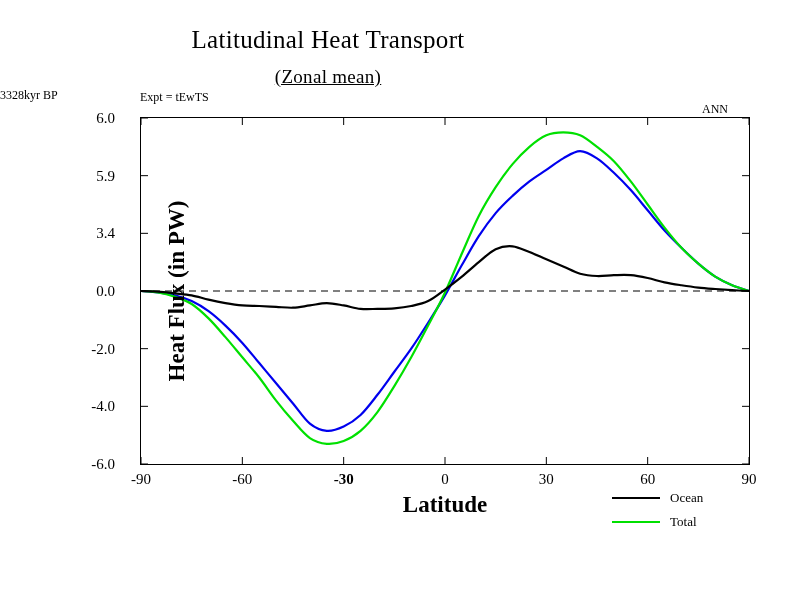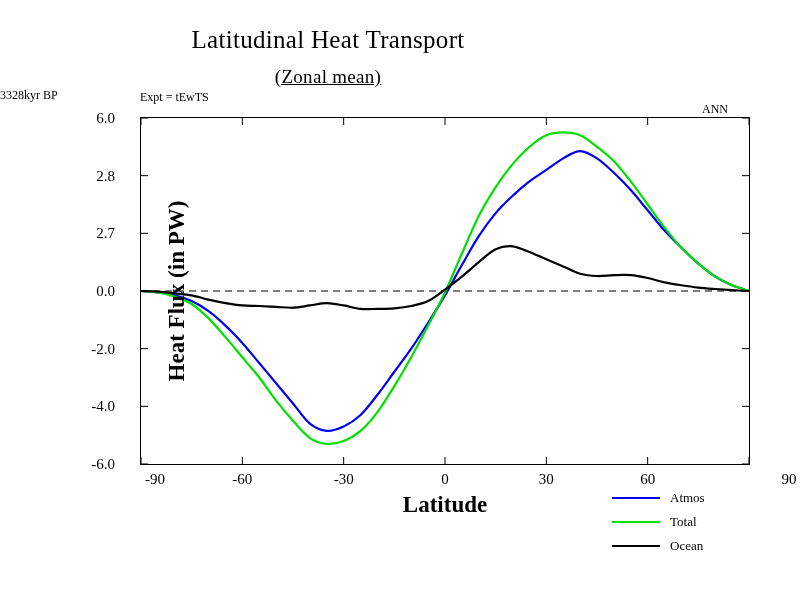--- a/index.html
+++ b/index.html
@@ -121,32 +121,32 @@
   <div class="hdr" id="hdr-mid">3328kyr BP</div>
   <div class="hdr" id="hdr-right">ANN</div>
 
   <div id="plot">
     <div class="ylabel">Heat Flux (in PW)</div>
     <div id="ytick-holder">
         <div class="ytick" style="top: 346px;">-6.0</div>
         <div class="ytick" style="top: 288.333px;">-4.0</div>
         <div class="ytick" style="top: 230.667px;">-2.0</div>
         <div class="ytick" style="top: 173px;">0.0</div>
-        <div class="ytick" style="top: 115.333px;">2.7</div>
-        <div class="ytick" style="top: 57.6667px;">2.8</div>
+        <div class="ytick" style="top: 115.333px;">3.4</div>
+        <div class="ytick" style="top: 57.6667px;">5.9</div>
         <div class="ytick" style="top: 0px;">6.0</div>
       </div>
     <div id="xtick-holder">
-        <div class="xtick" style="left: 14px; font-family: Liberation Serif, serif;">-90</div>
+        <div class="xtick" style="left: 0px; font-family: Liberation Serif, serif;">-90</div>
         <div class="xtick" style="left: 101.333px;">-60</div>
-        <div class="xtick" style="left: 202.667px;">-30</div>
+        <div class="xtick" style="left: 202.667px; font-weight: bold;">-30</div>
         <div class="xtick" style="left: 304px;">0</div>
         <div class="xtick" style="left: 405.333px;">30</div>
         <div class="xtick" style="left: 506.667px;">60</div>
-        <div class="xtick" style="left: 608px; margin-left: 40px;">90</div>
+        <div class="xtick" style="left: 608px;">90</div>
       </div>
     <svg id="plot-svg" width="608" height="346" viewBox="0 0 608 346" preserveAspectRatio="none">
         <line x1="0" x2="0" y1="346" y2="339" stroke="#000" stroke-width="1"></line>
         <line x1="0" x2="0" y1="0" y2="7" stroke="#000" stroke-width="1"></line>
         <line x1="101.33333333333333" x2="101.33333333333333" y1="346" y2="339" stroke="#000" stroke-width="1"></line>
         <line x1="101.33333333333333" x2="101.33333333333333" y1="0" y2="7" stroke="#000" stroke-width="1"></line>
         <line x1="202.66666666666666" x2="202.66666666666666" y1="346" y2="339" stroke="#000" stroke-width="1"></line>
         <line x1="202.66666666666666" x2="202.66666666666666" y1="0" y2="7" stroke="#000" stroke-width="1"></line>
         <line x1="304" x2="304" y1="346" y2="339" stroke="#000" stroke-width="1"></line>
         <line x1="304" x2="304" y1="0" y2="7" stroke="#000" stroke-width="1"></line>
@@ -174,26 +174,22 @@
         <path d="M 0.00 173.00 C 2.81 173.24, 11.26 173.72, 16.89 174.44 C 22.52 175.16, 28.15 175.88, 33.78 177.33 C 39.41 178.77, 45.04 180.45, 50.67 183.09 C 56.30 185.73, 61.93 189.10, 67.56 193.18 C 73.19 197.27, 78.81 202.31, 84.44 207.60 C 90.07 212.89, 95.70 218.65, 101.33 224.90 C 106.96 231.15, 112.59 238.36, 118.22 245.08 C 123.85 251.81, 129.48 258.54, 135.11 265.27 C 140.74 271.99, 146.37 278.72, 152.00 285.45 C 157.63 292.18, 163.26 301.07, 168.89 305.63 C 174.52 310.20, 180.15 312.36, 185.78 312.84 C 191.41 313.32, 197.04 311.16, 202.67 308.52 C 208.30 305.87, 213.93 302.27, 219.56 296.98 C 225.19 291.70, 230.81 284.01, 236.44 276.80 C 242.07 269.59, 247.70 261.42, 253.33 253.73 C 258.96 246.04, 264.59 238.84, 270.22 230.67 C 275.85 222.50, 281.48 213.61, 287.11 204.72 C 292.74 195.83, 298.37 186.94, 304.00 177.33 C 309.63 167.71, 315.26 156.90, 320.89 147.05 C 326.52 137.20, 332.15 126.87, 337.78 118.22 C 343.41 109.57, 349.04 101.88, 354.67 95.15 C 360.30 88.42, 365.93 83.14, 371.56 77.85 C 377.19 72.56, 382.81 67.76, 388.44 63.43 C 394.07 59.11, 399.70 55.74, 405.33 51.90 C 410.96 48.06, 416.59 43.49, 422.22 40.37 C 427.85 37.24, 433.48 33.16, 439.11 33.16 C 444.74 33.16, 450.37 36.76, 456.00 40.37 C 461.63 43.97, 467.26 49.50, 472.89 54.78 C 478.52 60.07, 484.15 65.84, 489.78 72.08 C 495.41 78.33, 501.04 85.54, 506.67 92.27 C 512.30 98.99, 517.93 106.20, 523.56 112.45 C 529.19 118.70, 534.81 124.22, 540.44 129.75 C 546.07 135.28, 551.70 140.80, 557.33 145.61 C 562.96 150.41, 568.59 154.98, 574.22 158.58 C 579.85 162.19, 585.48 164.83, 591.11 167.23 C 596.74 169.64, 605.19 172.04, 608.00 173.00" fill="none" stroke="#0000ee" stroke-width="2.2" stroke-linejoin="round" stroke-linecap="round"></path>
         <path d="M 0.00 173.00 C 2.81 173.24, 11.26 173.48, 16.89 174.44 C 22.52 175.40, 28.15 176.84, 33.78 178.77 C 39.41 180.69, 45.04 182.37, 50.67 185.98 C 56.30 189.58, 61.93 194.87, 67.56 200.39 C 73.19 205.92, 78.81 212.65, 84.44 219.13 C 90.07 225.62, 95.70 232.59, 101.33 239.32 C 106.96 246.04, 112.59 252.29, 118.22 259.50 C 123.85 266.71, 129.48 275.36, 135.11 282.57 C 140.74 289.77, 146.37 296.50, 152.00 302.75 C 157.63 309.00, 163.26 316.21, 168.89 320.05 C 174.52 323.89, 180.15 325.34, 185.78 325.82 C 191.41 326.30, 197.04 325.10, 202.67 322.93 C 208.30 320.77, 213.93 317.65, 219.56 312.84 C 225.19 308.04, 230.81 301.55, 236.44 294.10 C 242.07 286.65, 247.70 277.28, 253.33 268.15 C 258.96 259.02, 264.59 249.41, 270.22 239.32 C 275.85 229.22, 281.48 218.41, 287.11 207.60 C 292.74 196.79, 298.37 186.46, 304.00 174.44 C 309.63 162.43, 315.26 148.25, 320.89 135.52 C 326.52 122.78, 332.15 109.09, 337.78 98.03 C 343.41 86.98, 349.04 77.85, 354.67 69.20 C 360.30 60.55, 365.93 52.86, 371.56 46.13 C 377.19 39.41, 382.81 33.64, 388.44 28.83 C 394.07 24.03, 399.70 19.70, 405.33 17.30 C 410.96 14.90, 416.59 14.42, 422.22 14.42 C 427.85 14.42, 433.48 14.90, 439.11 17.30 C 444.74 19.70, 450.37 24.51, 456.00 28.83 C 461.63 33.16, 467.26 37.48, 472.89 43.25 C 478.52 49.02, 484.15 56.22, 489.78 63.43 C 495.41 70.64, 501.04 78.81, 506.67 86.50 C 512.30 94.19, 517.93 102.36, 523.56 109.57 C 529.19 116.78, 534.81 123.74, 540.44 129.75 C 546.07 135.76, 551.70 140.80, 557.33 145.61 C 562.96 150.41, 568.59 154.98, 574.22 158.58 C 579.85 162.19, 585.48 164.83, 591.11 167.23 C 596.74 169.64, 605.19 172.04, 608.00 173.00" fill="none" stroke="#00e000" stroke-width="2.2" stroke-linejoin="round" stroke-linecap="round"></path>
         <path d="M 0.00 173.00 C 2.81 173.10, 11.26 173.19, 16.89 173.58 C 22.52 173.96, 28.15 174.68, 33.78 175.31 C 39.41 175.93, 45.04 176.27, 50.67 177.33 C 56.30 178.38, 61.93 180.35, 67.56 181.65 C 73.19 182.95, 78.81 184.15, 84.44 185.11 C 90.07 186.07, 95.70 186.94, 101.33 187.42 C 106.96 187.90, 112.59 187.75, 118.22 187.99 C 123.85 188.23, 129.48 188.57, 135.11 188.86 C 140.74 189.15, 146.37 189.96, 152.00 189.72 C 157.63 189.48, 163.26 188.19, 168.89 187.42 C 174.52 186.65, 180.15 185.11, 185.78 185.11 C 191.41 185.11, 197.04 186.46, 202.67 187.42 C 208.30 188.38, 213.93 190.30, 219.56 190.88 C 225.19 191.45, 230.81 190.97, 236.44 190.88 C 242.07 190.78, 247.70 190.78, 253.33 190.30 C 258.96 189.82, 264.59 189.19, 270.22 187.99 C 275.85 186.79, 281.48 185.83, 287.11 183.09 C 292.74 180.35, 298.37 175.64, 304.00 171.56 C 309.63 167.47, 315.26 163.15, 320.89 158.58 C 326.52 154.02, 332.15 148.73, 337.78 144.17 C 343.41 139.60, 349.04 133.83, 354.67 131.19 C 360.30 128.55, 365.93 127.83, 371.56 128.31 C 377.19 128.79, 382.81 131.91, 388.44 134.08 C 394.07 136.24, 399.70 138.88, 405.33 141.28 C 410.96 143.69, 416.59 146.09, 422.22 148.49 C 427.85 150.89, 433.48 154.11, 439.11 155.70 C 444.74 157.29, 450.37 157.77, 456.00 158.01 C 461.63 158.25, 467.26 157.29, 472.89 157.14 C 478.52 157.00, 484.15 156.66, 489.78 157.14 C 495.41 157.62, 501.04 158.82, 506.67 160.03 C 512.30 161.23, 517.93 163.15, 523.56 164.35 C 529.19 165.55, 534.81 166.37, 540.44 167.23 C 546.07 168.10, 551.70 168.92, 557.33 169.54 C 562.96 170.16, 568.59 170.55, 574.22 170.98 C 579.85 171.41, 585.48 171.80, 591.11 172.13 C 596.74 172.47, 605.19 172.86, 608.00 173.00" fill="none" stroke="#000000" stroke-width="2.2" stroke-linejoin="round" stroke-linecap="round"></path>
       </svg>
   </div>
 
   <div id="xlabel">Latitude</div>
 
   <div id="legend">
       <div class="legend-row">
-        <span class="legend-swatch" style="border-top-color: rgb(0, 0, 238);"></span>
-        <span class="legend-label">Atmos</span>
+        <span class="legend-swatch" style="border-top-color: rgb(0, 0, 0);"></span>
+        <span class="legend-label">Ocean</span>
       </div>
       <div class="legend-row">
         <span class="legend-swatch" style="border-top-color: rgb(0, 224, 0);"></span>
         <span class="legend-label">Total</span>
-      </div>
-      <div class="legend-row">
-        <span class="legend-swatch" style="border-top-color: rgb(0, 0, 0);"></span>
-        <span class="legend-label">Ocean</span>
       </div>
     </div>
 
 </div>
 
 </body></html>

